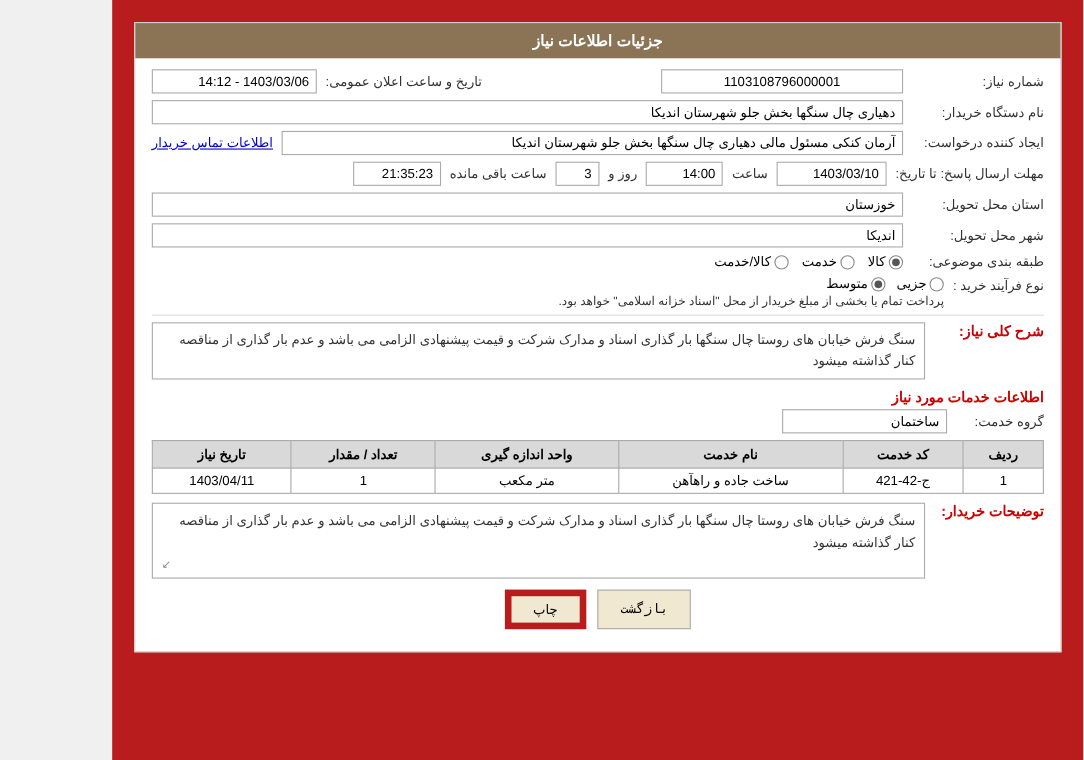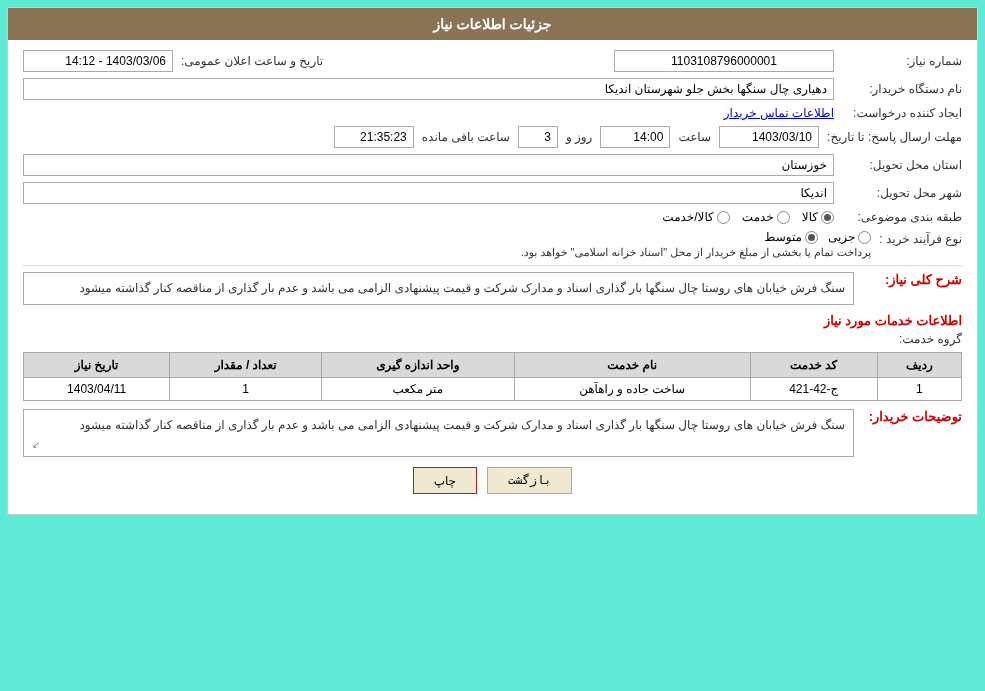--- a/index.html
+++ b/index.html
@@ -3,24 +3,24 @@
   <meta charset="utf-8">
   <style>
     * { box-sizing: border-box; margin: 0; padding: 0; }
     body {
       font-family: Tahoma, Arial, sans-serif;
       font-size: 12px;
       background: #f0f0f0;
       direction: rtl;
     }
     .page-wrapper {
-      width: 985px;
+      width: 883px;
       min-height: 691px;
-      background: #5eead4;
-      padding: 7px;
+      background: #b91c1c;
+      padding: 20px;
     }
     .main-container {
       background: #fff;
       border: 1px solid #ccc;
     }
     .header-bar {
       background: #8B7355;
       color: #fff;
       text-align: center;
       padding: 8px 12px;
@@ -187,21 +187,21 @@
     .btn-back {
       background: #f0e8d0;
       border: 1px solid #aaa;
       padding: 5px 20px;
       font-size: 12px;
       cursor: pointer;
       font-family: Liberation Mono, monospace;
     }
     .btn-print {
       background: #f0e8d0;
-      border: 1px solid #b91c1c;
+      border: 6px solid #b91c1c;
       padding: 5px 20px;
       font-size: 12px;
       cursor: pointer;
       font-family: Tahoma, Arial, sans-serif;
     }
     .watermark-container {
       position: relative;
     }
     .inline-label {
       font-size: 12px;
@@ -229,20 +229,21 @@
         <div class="value-box" style="min-width:150px;">1403/03/06 - 14:12</div>
       </div>
 
       <div class="info-row">
         <span class="label-cell">نام دستگاه خریدار:</span>
         <div class="value-box value-box-wide">دهیاری چال سنگها بخش جلو شهرستان اندیکا</div>
       </div>
 
       <div class="info-row">
         <span class="label-cell">ایجاد کننده درخواست:</span>
+        <div class="value-box value-box-wide">آرمان کنکی مسئول مالی   دهیاری چال سنگها بخش جلو شهرستان اندیکا</div>
         <span class="link-blue">اطلاعات تماس خریدار</span>
       </div>
 
       <div class="info-row">
         <span class="label-cell">مهلت ارسال پاسخ: تا تاریخ:</span>
         <div class="value-box" style="min-width:100px;">1403/03/10</div>
         <span class="inline-label">ساعت</span>
         <div class="value-box" style="min-width:70px;">14:00</div>
         <span class="inline-label">روز و</span>
         <div class="value-box" style="min-width:40px;">3</div>
@@ -301,20 +302,21 @@
         <span style="color:#cc0000; font-weight:bold; font-size:13px; min-width:100px; text-align:right; flex-shrink:0;">شرح کلی نیاز:</span>
         <div class="sharh-section" style="flex:1; margin:0;">
           <div class="sharh-text">سنگ فرش خیابان های  روستا چال سنگها بار گذاری اسناد و مدارک شرکت و قیمت پیشنهادی الزامی می باشد و عدم بار گذاری از مناقصه کنار گذاشته میشود</div>
         </div>
       </div>
 
       <div class="section-title">اطلاعات خدمات مورد نیاز</div>
 
       <div class="group-row">
         <span class="group-label">گروه خدمت:</span>
+        <div class="value-box" style="min-width:150px;">ساختمان</div>
       </div>
 
       <table class="services-table">
         <thead>
           <tr>
             <th>ردیف</th>
             <th>کد خدمت</th>
             <th>نام خدمت</th>
             <th>واحد اندازه گیری</th>
             <th>تعداد / مقدار</th>

